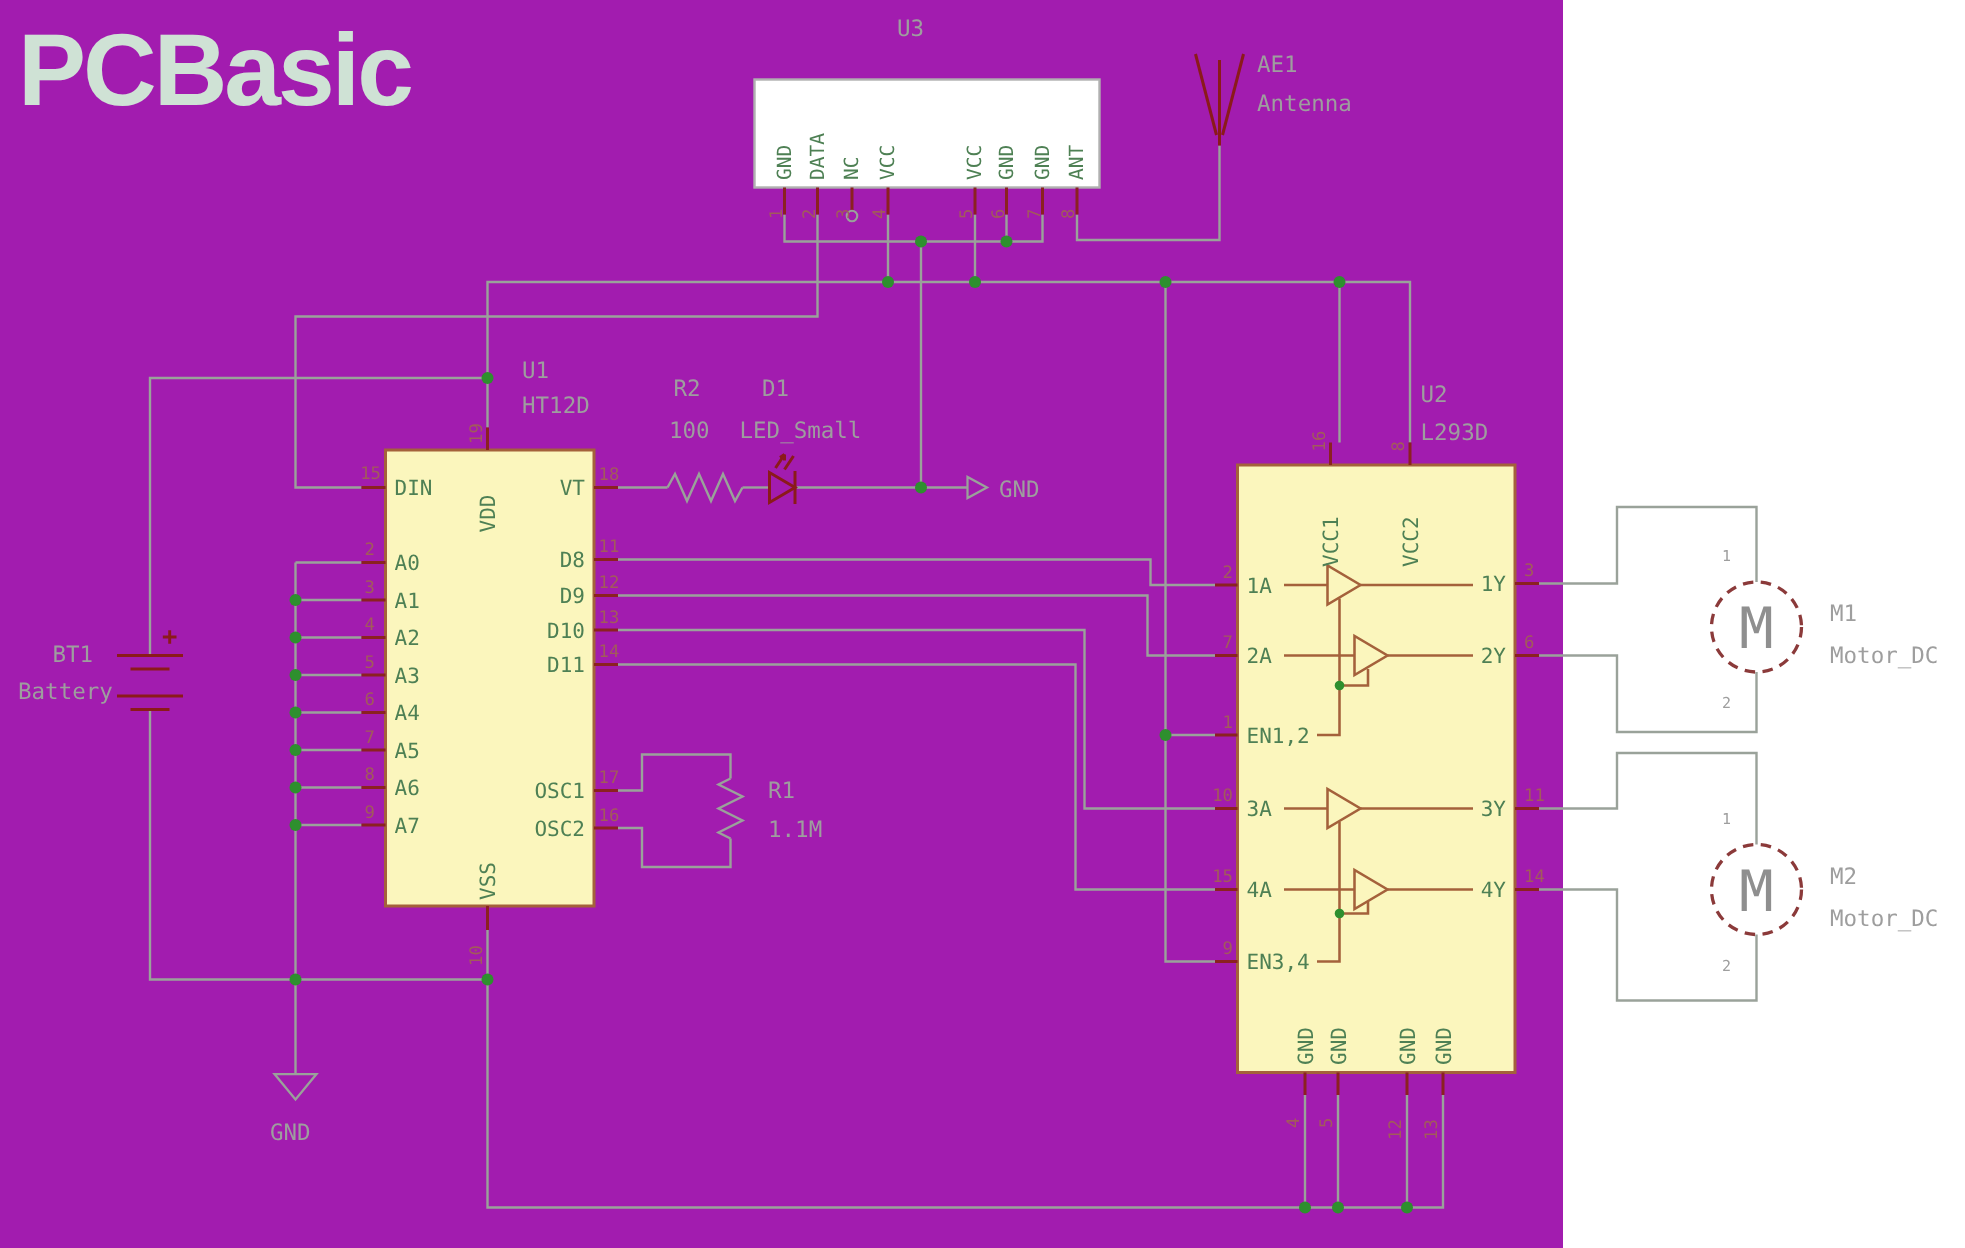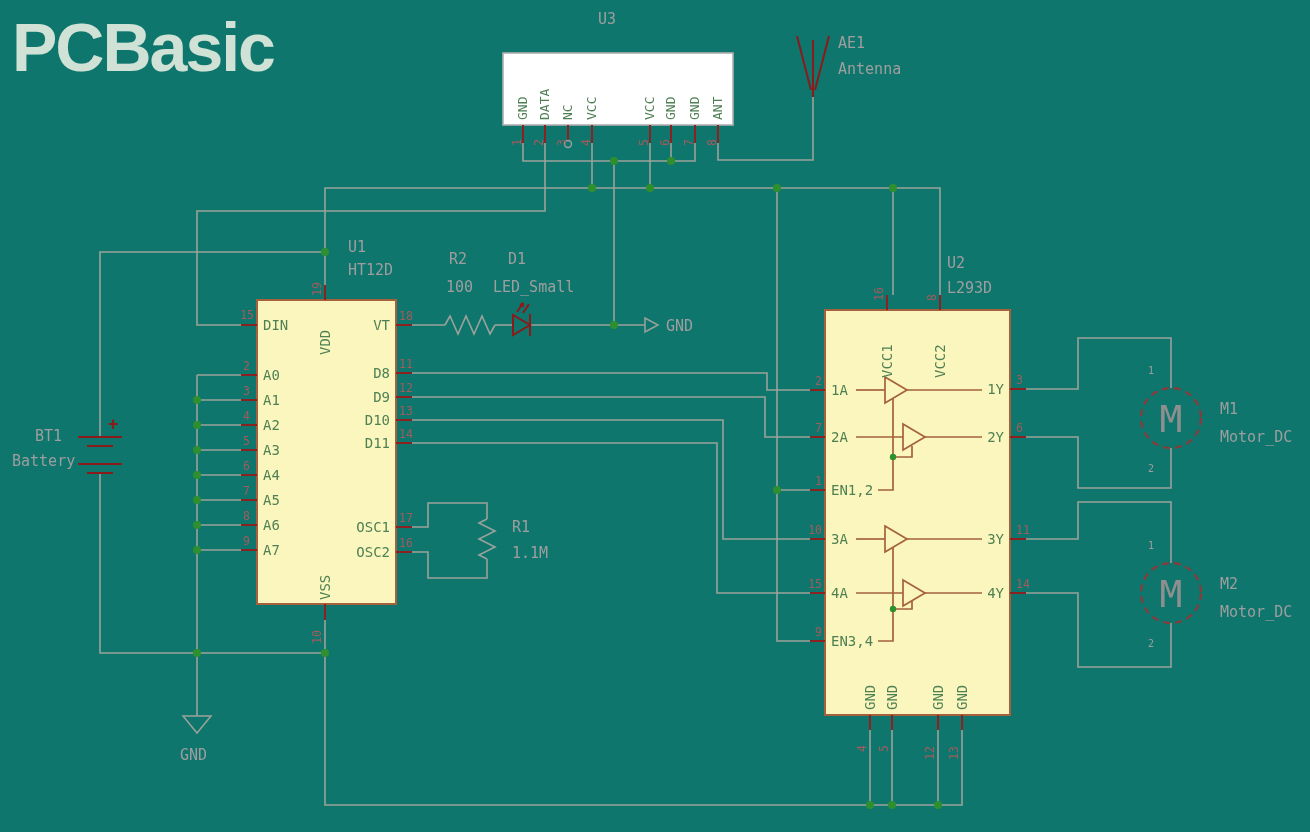--- a/index.html
+++ b/index.html
@@ -1,17 +1,17 @@
 <!DOCTYPE html>
 <html><head>
 <meta charset="utf-8">
 <style>
   html,body{margin:0;padding:0;background:#ffffff;width:1310px;height:832px;overflow:hidden;
             font-family:"DejaVu Sans Mono", monospace;}
-  #stage{position:relative;width:1310px;height:832px;background:#0f766e;}
+  #stage{position:relative;width:1042px;height:832px;background:#a21caf;}
   #logo{position:absolute;left:12px;top:8px;font-family:"Liberation Sans",sans-serif;
         font-weight:800;font-size:68px;letter-spacing:-2px;color:#cfe2d5;user-select:none;}
   svg{position:absolute;left:0;top:0;}
   .w{stroke:#9aa29a;stroke-width:1.6;fill:none;}
   .stub{stroke:#8b2121;stroke-width:2;fill:none;}
   .sym{stroke:#8b1a1a;stroke-width:2;fill:none;}
   .icbox{fill:#fbf6bd;stroke:#a4613b;stroke-width:2;}
   .inner{stroke:#a4613b;stroke-width:1.7;fill:none;}
   .dot{fill:#2e8f2e;}
   .t-ref{fill:#9e9e9e;font-size:15px;}

